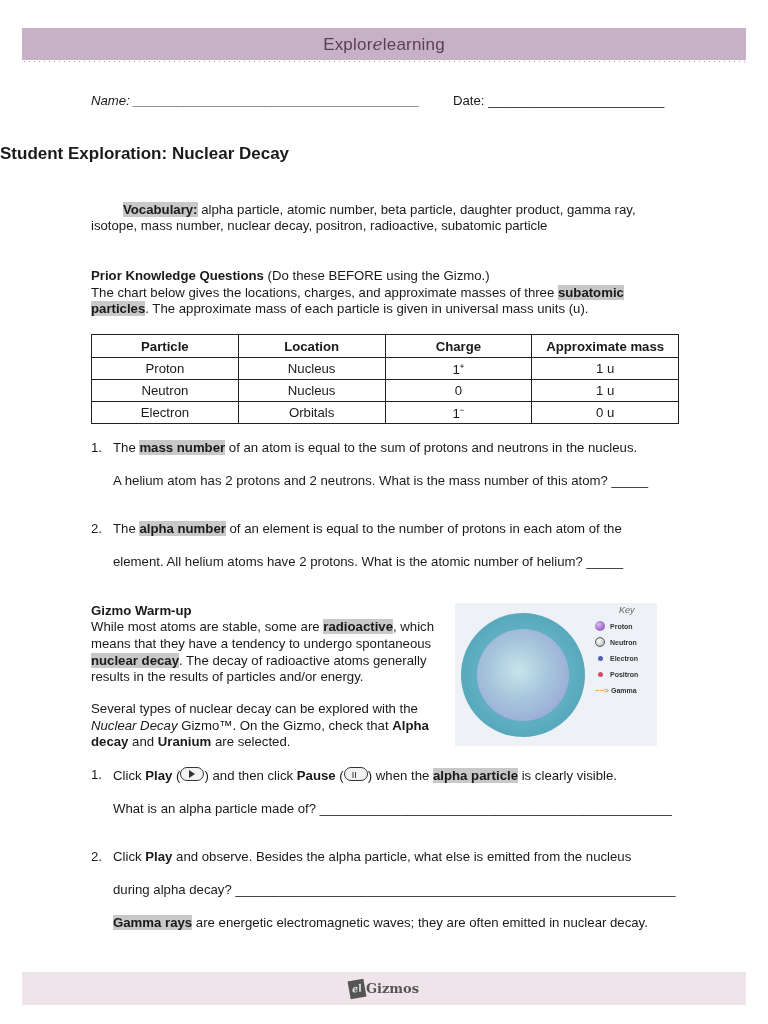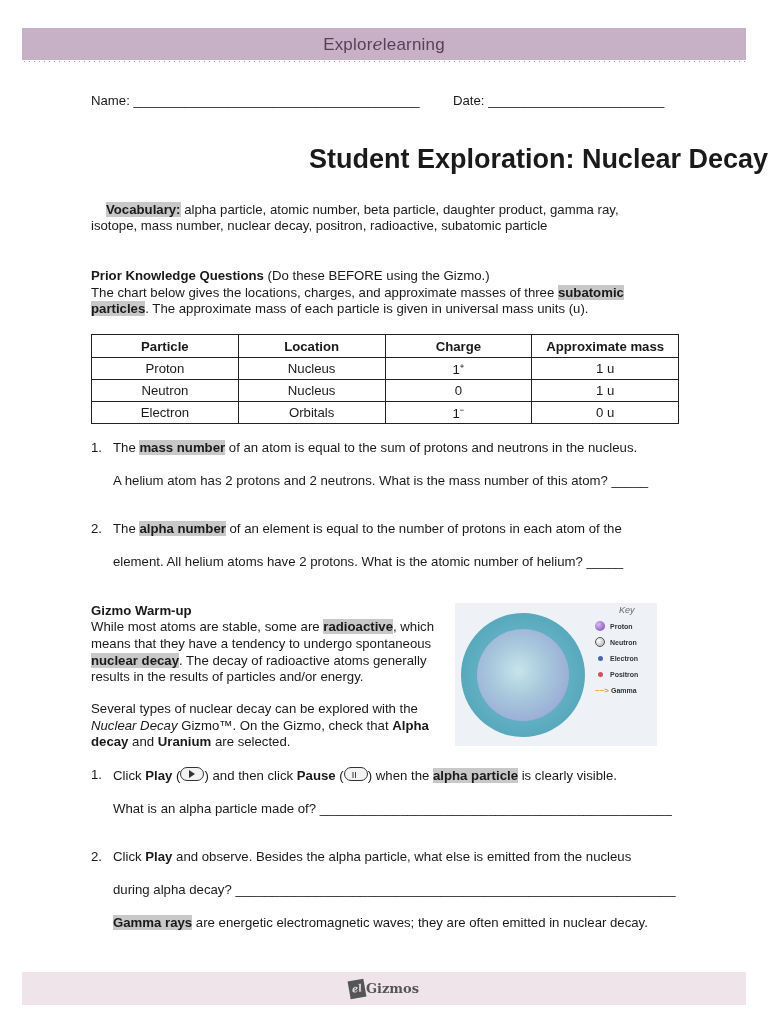--- a/index.html
+++ b/index.html
@@ -10,21 +10,21 @@
   .header-dots { position:absolute; left:22px; top:60px; width:724px; height:3px;
                  background-image:radial-gradient(circle, #b499b3 0.9px, transparent 1px);
                  background-size:5px 3px; }
   .logo { font-size:17px; color:#5a3f5a; letter-spacing:0.2px; }
   .logo .swirl { font-style:italic; font-family:"DejaVu Serif", serif; }
   .page { position:absolute; left:0; top:0; width:768px; }
   .abs { position:absolute; }
   .txt { font-size:13.2px; line-height:16px; white-space:nowrap; }
   .hl { background:#c8c8c8; font-weight:bold; }
   b { font-weight:bold; }
-  .title { left:0; width:768px; text-align:right; top:144px; font-size:27px; font-weight:bold; }
+  .title { left:0; width:768px; text-align:left; top:144px; font-size:17px; font-weight:bold; }
   table.particles { position:absolute; left:91px; top:334px; width:588px; border-collapse:collapse; font-size:13.2px;padding-left:28px; }
   table.particles th, table.particles td { border:1px solid #222; text-align:center; height:21px; padding:0; }
   table.particles th { font-weight:bold; height:22px; }
   .atom-img { position:absolute; left:455px; top:603px; width:202px; height:143px; background:#eef2f6; }
   .sphere-outer { position:absolute; left:6px; top:10px; width:124px; height:124px; border-radius:50%;
                   background:radial-gradient(circle at 50% 50%, #7bc0d0 0%, #58a9bd 70%, #4c9fb4 100%); }
   .sphere-inner { position:absolute; left:22px; top:26px; width:92px; height:92px; border-radius:50%;
                   background:radial-gradient(circle at 45% 45%, #c8e4ea 0%, #a6c7dc 40%, #9aa8d6 80%, #8b9ed0 100%); }
   .key { position:absolute; left:140px; top:2px; width:60px; font-size:7px; color:#333; }
   .key .key-title { font-style:italic; font-size:9px; color:#666; margin-left:24px; margin-bottom:3px; }
@@ -44,30 +44,30 @@
 </head>
 <body>
 
 <div class="header-band">
   <span class="logo"><span>Explor</span><span class="swirl">e</span><span>learning</span></span>
 </div>
 <div class="header-dots"></div>
 
 <div class="page">
 
-  <div class="abs txt" style="left:91px; top:93px;">
+  <div class="abs txt" style="left:91px; top:93px;font-style:italic;">
     <span>Name:</span> <span>_______________________________________</span>
   </div>
   <div class="abs txt" style="left:453px; top:93px;">
     <span>Date:</span> <span>________________________</span>
   </div>
 
   <div class="abs title">Student Exploration: Nuclear Decay</div>
 
-  <div class="abs txt" style="left:91px; top:202px;padding-left:15px;">
+  <div class="abs txt" style="left:108px; top:202px;padding-left:15px;">
     <span class="hl">Vocabulary:</span><span> alpha particle, atomic number, beta particle, daughter product, gamma ray,</span>
   </div>
   <div class="abs txt" style="left:91px; top:218px;">isotope, mass number, nuclear decay, positron, radioactive, subatomic particle</div>
 
   <div class="abs txt" style="left:91px; top:268px;">
     <b>Prior Knowledge Questions</b><span> (Do these BEFORE using the Gizmo.)</span>
   </div>
   <div class="abs txt" style="left:91px; top:285px;">
     <span>The chart below gives the locations, charges, and approximate masses of three </span><span class="hl">subatomic</span>
   </div>

